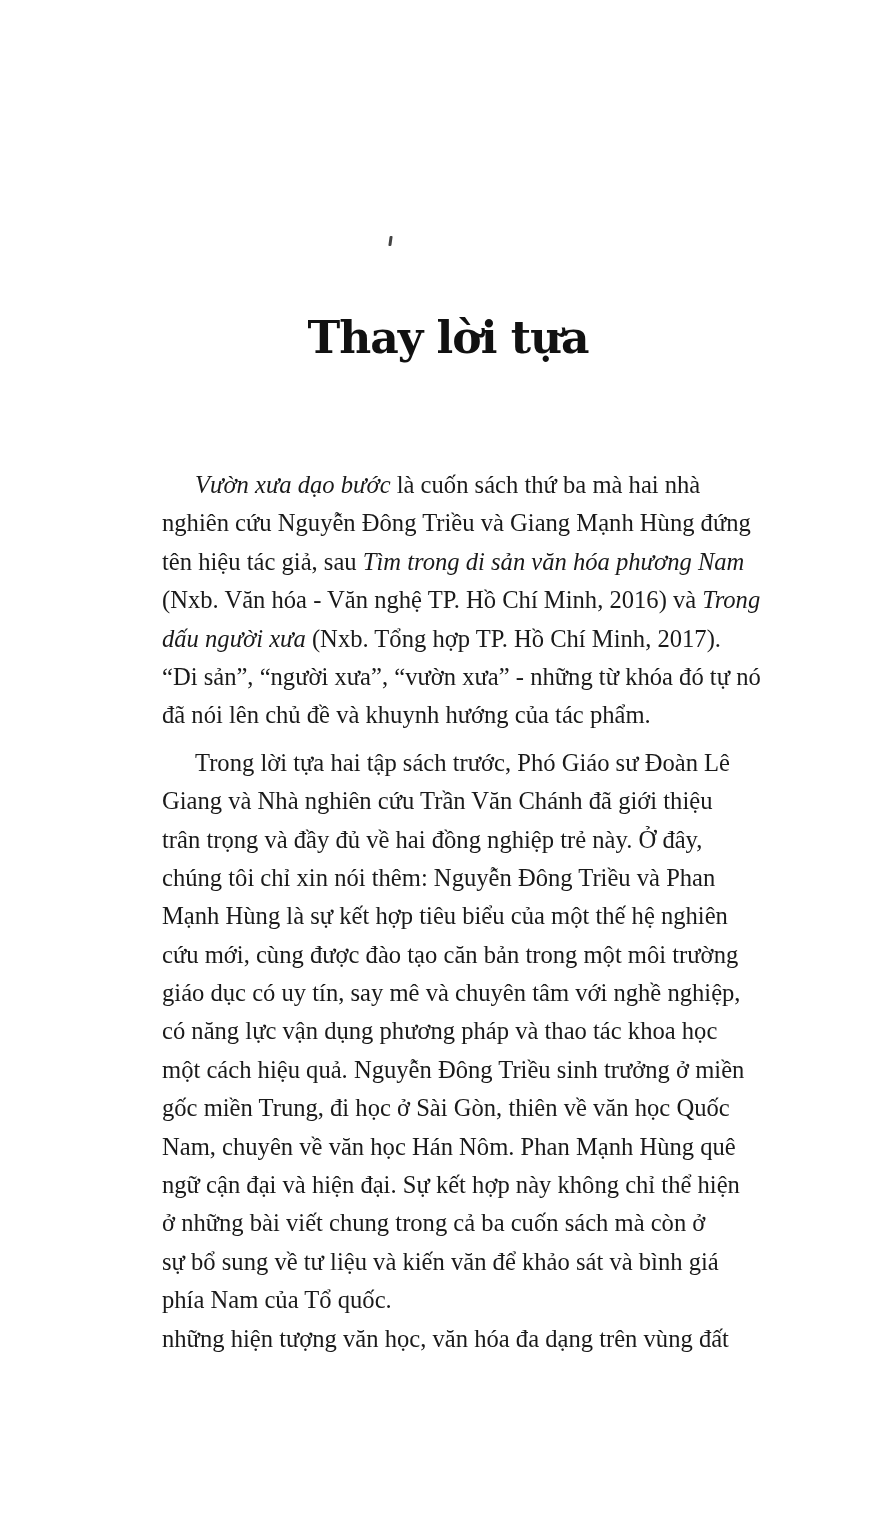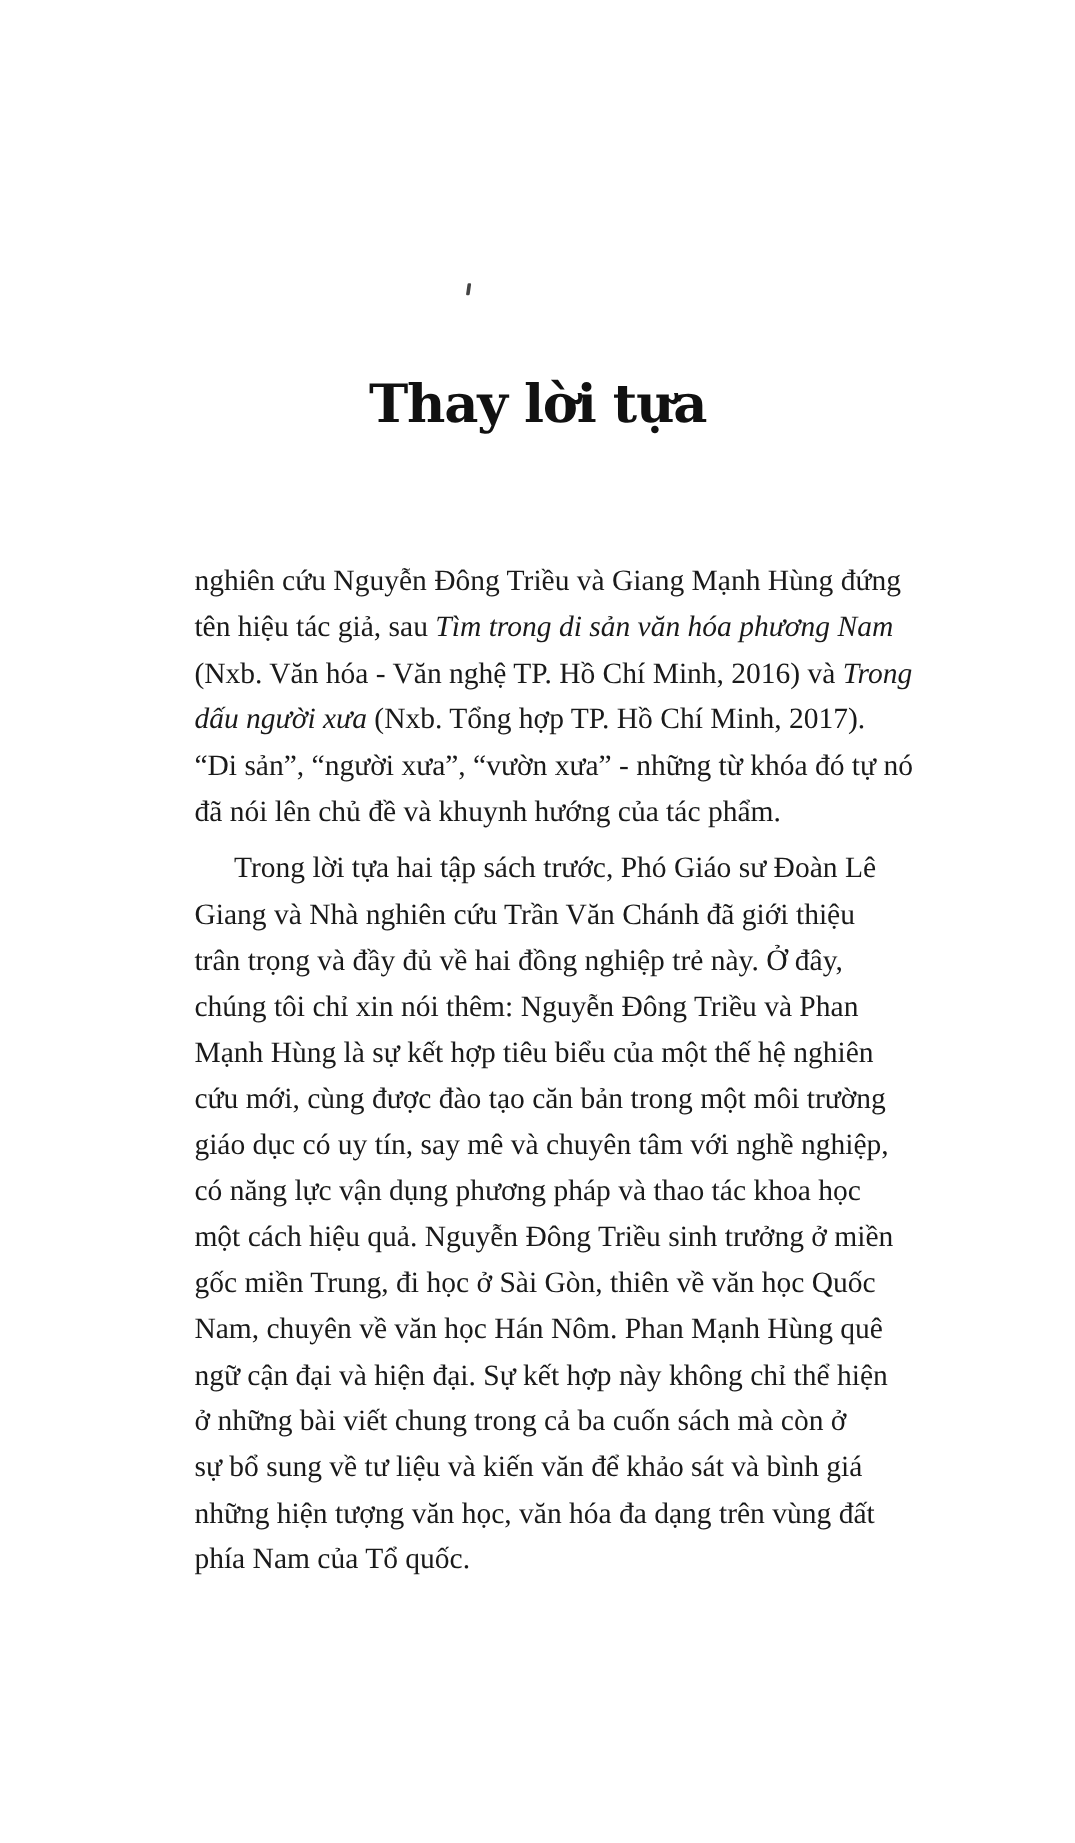--- a/index.html
+++ b/index.html
@@ -33,20 +33,21 @@
   .it { font-style: italic; }
 </style>
 </head>
 <body>
 
 <div class="page">
   <div class="tick"></div>
   <div class="title">Thay lời tựa</div>
   <div class="body-text" id="body-text">
       <div class="para">
+        <div class="line first" style="word-spacing: -0.00142045px; text-align: left; text-align-last: left;"><span class="it">Vườn xưa dạo bước</span><span> là cuốn sách thứ ba mà hai nhà</span></div>
         <div class="line" style="word-spacing: 0px; text-align: left; text-align-last: left;"><span>nghiên cứu Nguyễn Đông Triều và Giang Mạnh Hùng đứng</span></div>
         <div class="line" style="word-spacing: 0px; text-align: left; text-align-last: left;"><span>tên hiệu tác giả, sau </span><span class="it">Tìm trong di sản văn hóa phương Nam</span></div>
         <div class="line" style="word-spacing: 0px; text-align: left; text-align-last: left;"><span>(Nxb. Văn hóa - Văn nghệ TP. Hồ Chí Minh, 2016) và </span><span class="it">Trong</span></div>
         <div class="line" style="word-spacing: 0px; text-align: center; text-align-last: left;"><span class="it">dấu người xưa</span><span> (Nxb. Tổng hợp TP. Hồ Chí Minh, 2017).</span></div>
         <div class="line" style="word-spacing: 0px; text-align: center; text-align-last: left;"><span>“Di sản”, “người xưa”, “vườn xưa” - những từ khóa đó tự nó</span></div>
         <div class="line last"><span>đã nói lên chủ đề và khuynh hướng của tác phẩm.</span></div>
       </div>
       <div class="para">
         <div class="line first" style="word-spacing: 0px; text-align: left; text-align-last: left;"><span>Trong lời tựa hai tập sách trước, Phó Giáo sư Đoàn Lê</span></div>
         <div class="line" style="word-spacing: 0px; text-align: left; text-align-last: left;"><span>Giang và Nhà nghiên cứu Trần Văn Chánh đã giới thiệu</span></div>
@@ -55,17 +56,17 @@
         <div class="line" style="word-spacing: 0px; text-align: left; text-align-last: left;"><span>Mạnh Hùng là sự kết hợp tiêu biểu của một thế hệ nghiên</span></div>
         <div class="line" style="word-spacing: 0px; text-align: left; text-align-last: left;"><span>cứu mới, cùng được đào tạo căn bản trong một môi trường</span></div>
         <div class="line" style="word-spacing: 0px; text-align: left; text-align-last: left;"><span>giáo dục có uy tín, say mê và chuyên tâm với nghề nghiệp,</span></div>
         <div class="line" style="word-spacing: 0px; text-align: left; text-align-last: left;"><span>có năng lực vận dụng phương pháp và thao tác khoa học</span></div>
         <div class="line" style="word-spacing: 0px; text-align: left; text-align-last: left;"><span>một cách hiệu quả. Nguyễn Đông Triều sinh trưởng ở miền</span></div>
         <div class="line" style="word-spacing: 0px; text-align: left; text-align-last: left;"><span>gốc miền Trung, đi học ở Sài Gòn, thiên về văn học Quốc</span></div>
         <div class="line" style="word-spacing: 0px; text-align: left; text-align-last: left;"><span>Nam, chuyên về văn học Hán Nôm. Phan Mạnh Hùng quê</span></div>
         <div class="line" style="word-spacing: 0px; text-align: left; text-align-last: left;"><span>ngữ cận đại và hiện đại. Sự kết hợp này không chỉ thể hiện</span></div>
         <div class="line" style="word-spacing: 0px; text-align: left; text-align-last: left;"><span>ở những bài viết chung trong cả ba cuốn sách mà còn ở</span></div>
         <div class="line" style="word-spacing: 0px; text-align: left; text-align-last: left;"><span>sự bổ sung về tư liệu và kiến văn để khảo sát và bình giá</span></div>
+        <div class="line last"><span>phía Nam của Tổ quốc.</span></div>
         <div class="line" style="word-spacing: 0px; text-align: left; text-align-last: left;"><span>những hiện tượng văn học, văn hóa đa dạng trên vùng đất</span></div>
-        <div class="line last"><span>phía Nam của Tổ quốc.</span></div>
       </div>
     </div>
 </div>
 
 </body></html>

